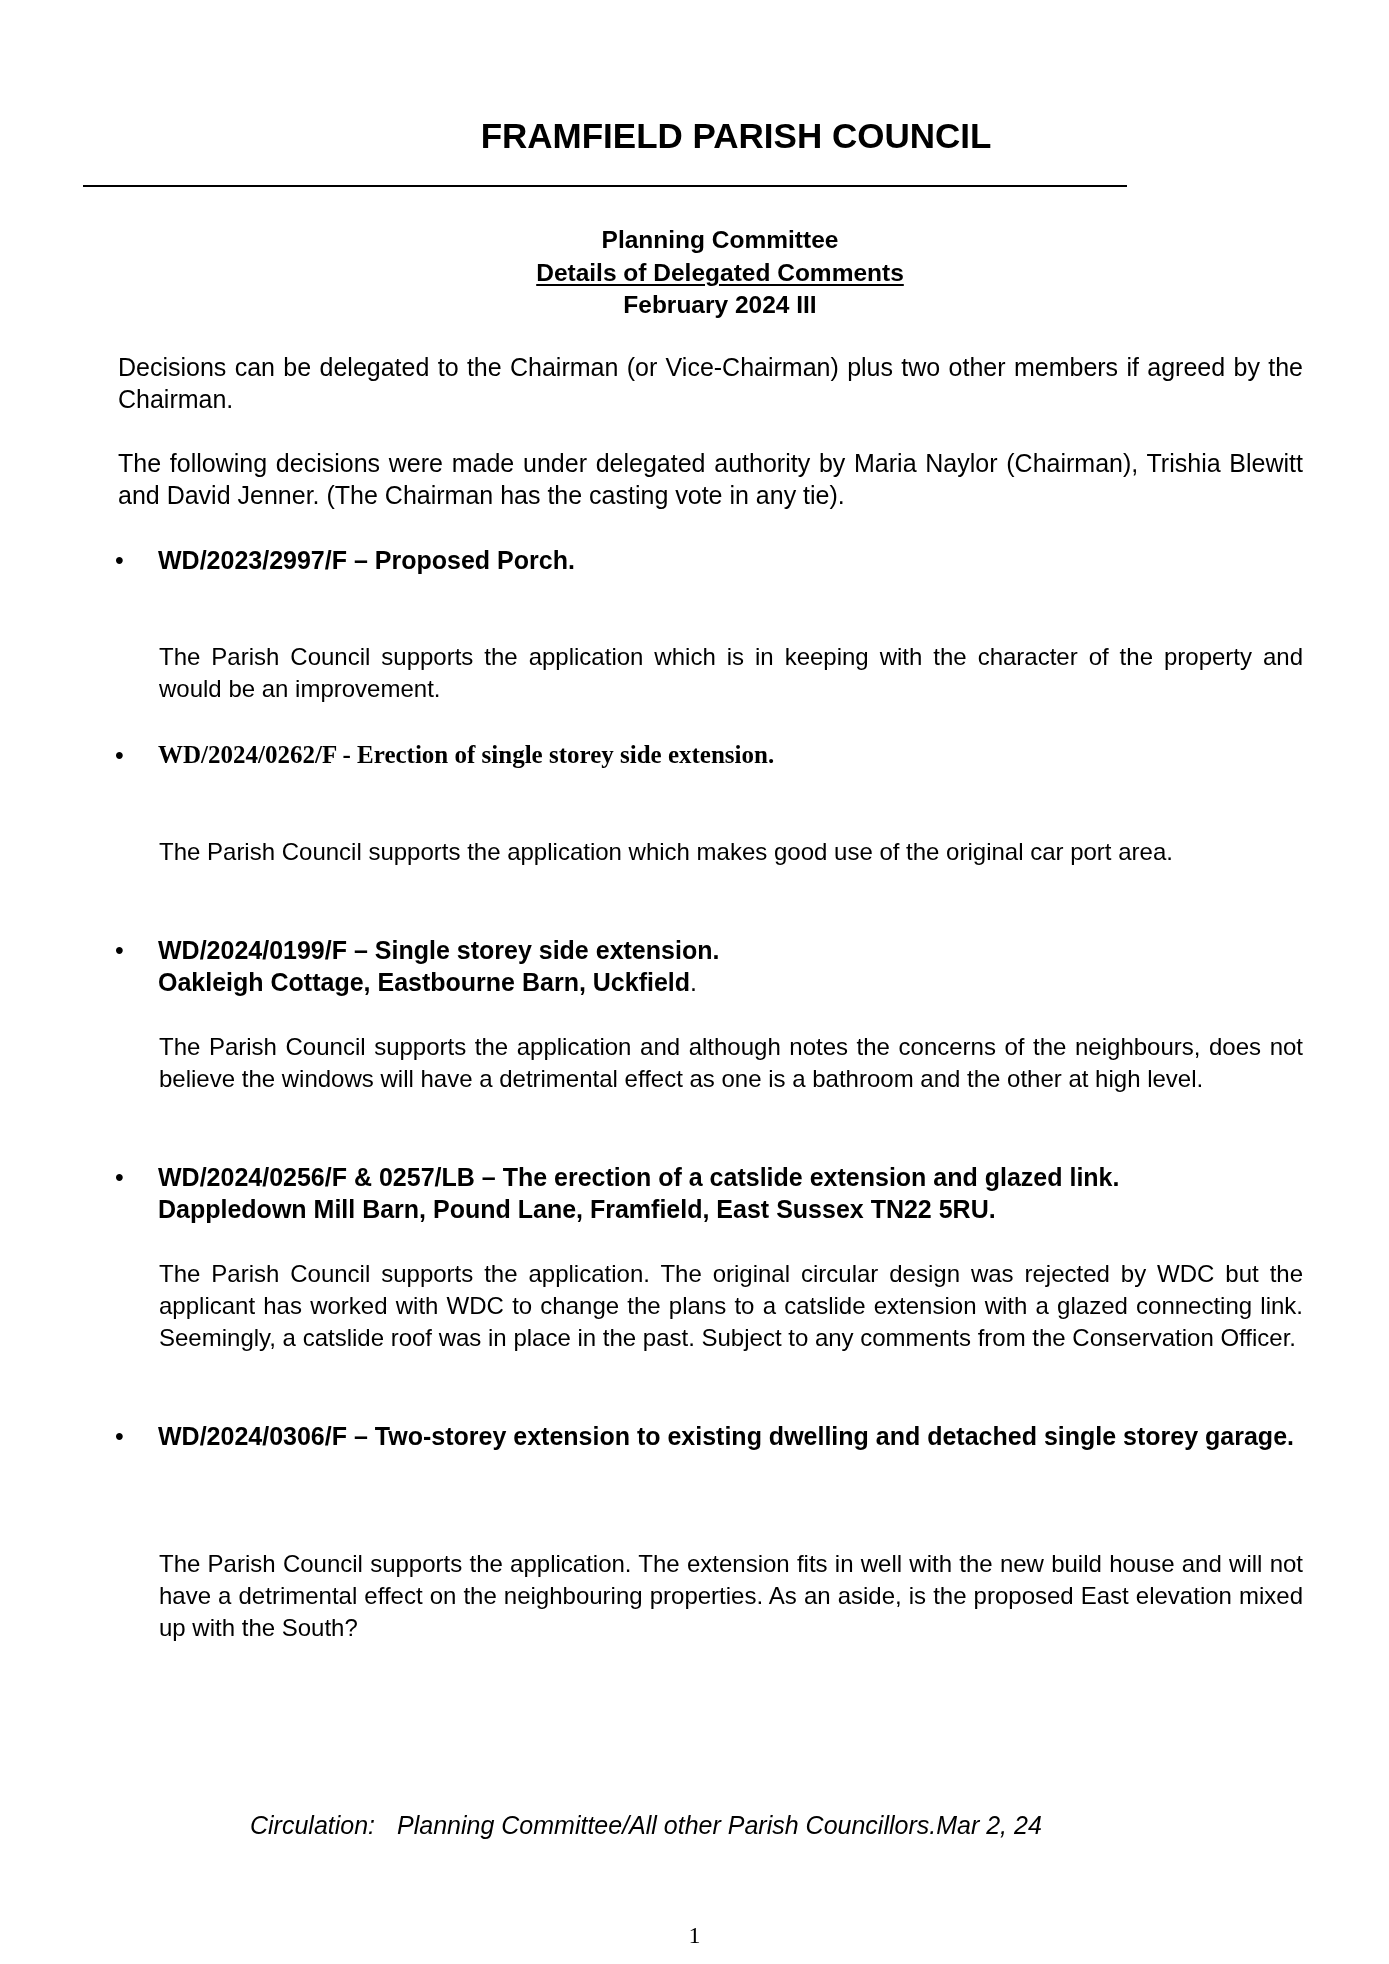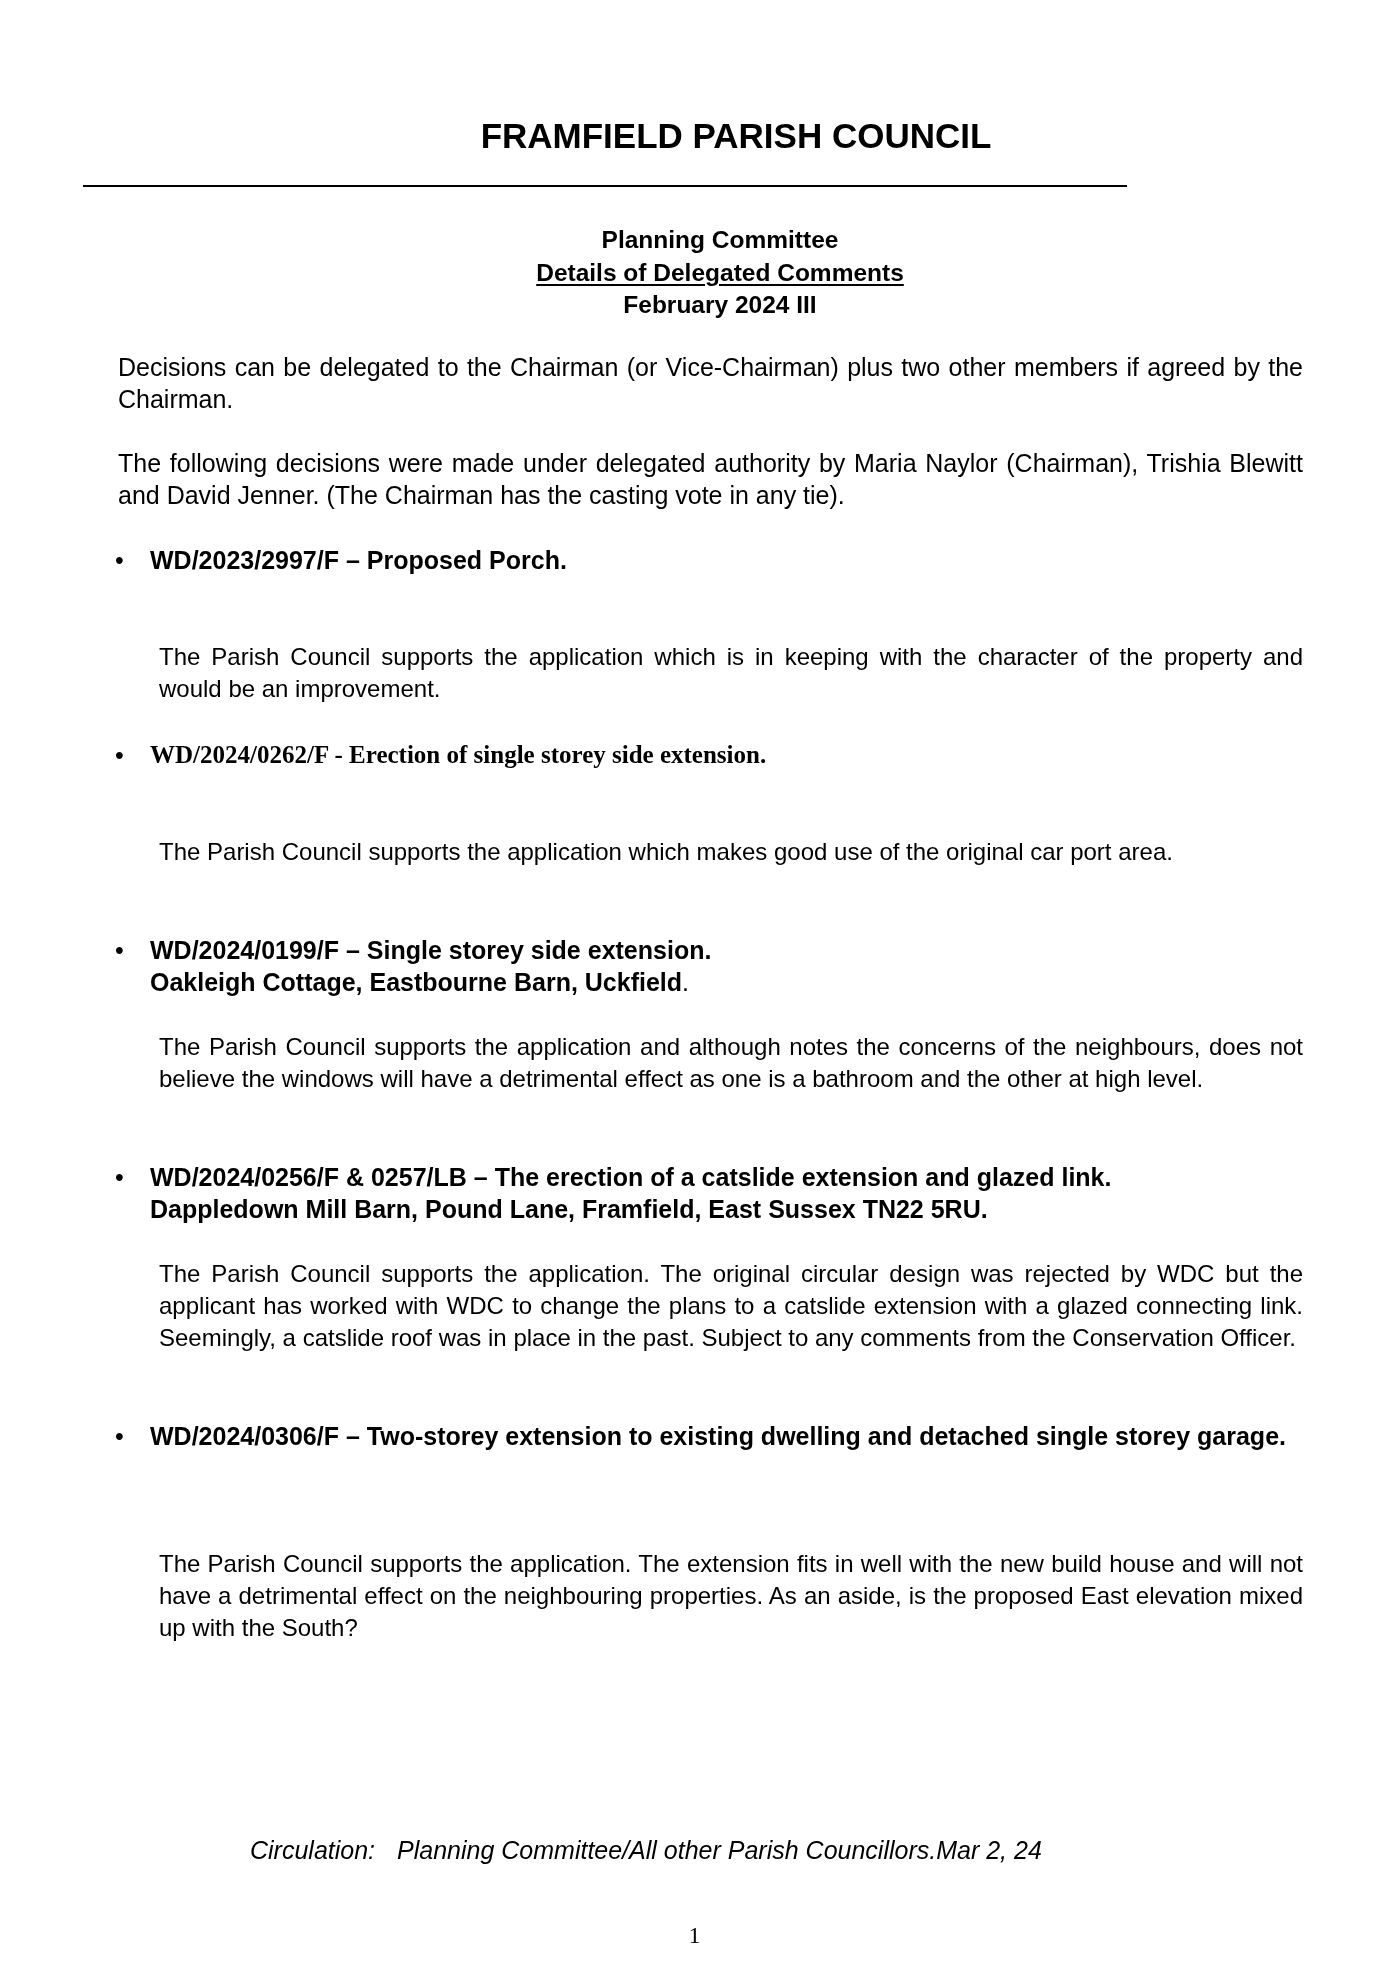--- a/index.html
+++ b/index.html
@@ -7,24 +7,24 @@
          font-family: "Liberation Sans", sans-serif; color: #000; }
   .abs { position: absolute; }
   .title { left: 0; width: 1472px; top: 116px; text-align: center;
            font-size: 35px; font-weight: bold; line-height: 40px; white-space: nowrap; }
   .rule { left: 83px; width: 1044px; top: 185px; height: 0; border-top: 2px solid #000; }
   .sub { left: 0; width: 1440px; text-align: center; font-size: 24.5px; font-weight: bold;
          line-height: 32px; white-space: nowrap; }
   .sub u { text-decoration: underline; text-underline-offset: 3px; text-decoration-thickness: 2px; }
   .para { left: 118px; width: 1185px; font-size: 25px; line-height: 32px; text-align: justify; }
   .bullet { left: 115px; font-size: 25px; line-height: 32px; }
-  .item-head { left: 150px; width: 1144px; font-size: 25px; line-height: 32px; font-weight: bold; text-align: justify; }
+  .item-head { left: 158px; width: 1144px; font-size: 25px; line-height: 32px; font-weight: bold; text-align: justify; }
   .item-body { left: 159px; width: 1144px; font-size: 24px; line-height: 32px; text-align: justify; }
   .normal { font-weight: normal; }
-  .circ { left: 250px; width: 920px; font-size: 25px; line-height: 32px; font-style: italic; white-space: nowrap; margin-top: 25px; }
+  .circ { left: 250px; width: 920px; font-size: 25px; line-height: 32px; font-style: italic; white-space: nowrap; }
   .circ .gap { display: inline-block; width: 22px; }
   .pagenum { left: 0; width: 1389px; text-align: center; top: 1921px;
              font-family: "Liberation Serif", serif; font-size: 24px; line-height: 28px; }
 </style>
 </head>
 <body>
 
 <div class="abs title">FRAMFIELD PARISH COUNCIL</div>
 <div class="abs rule"></div>
 

